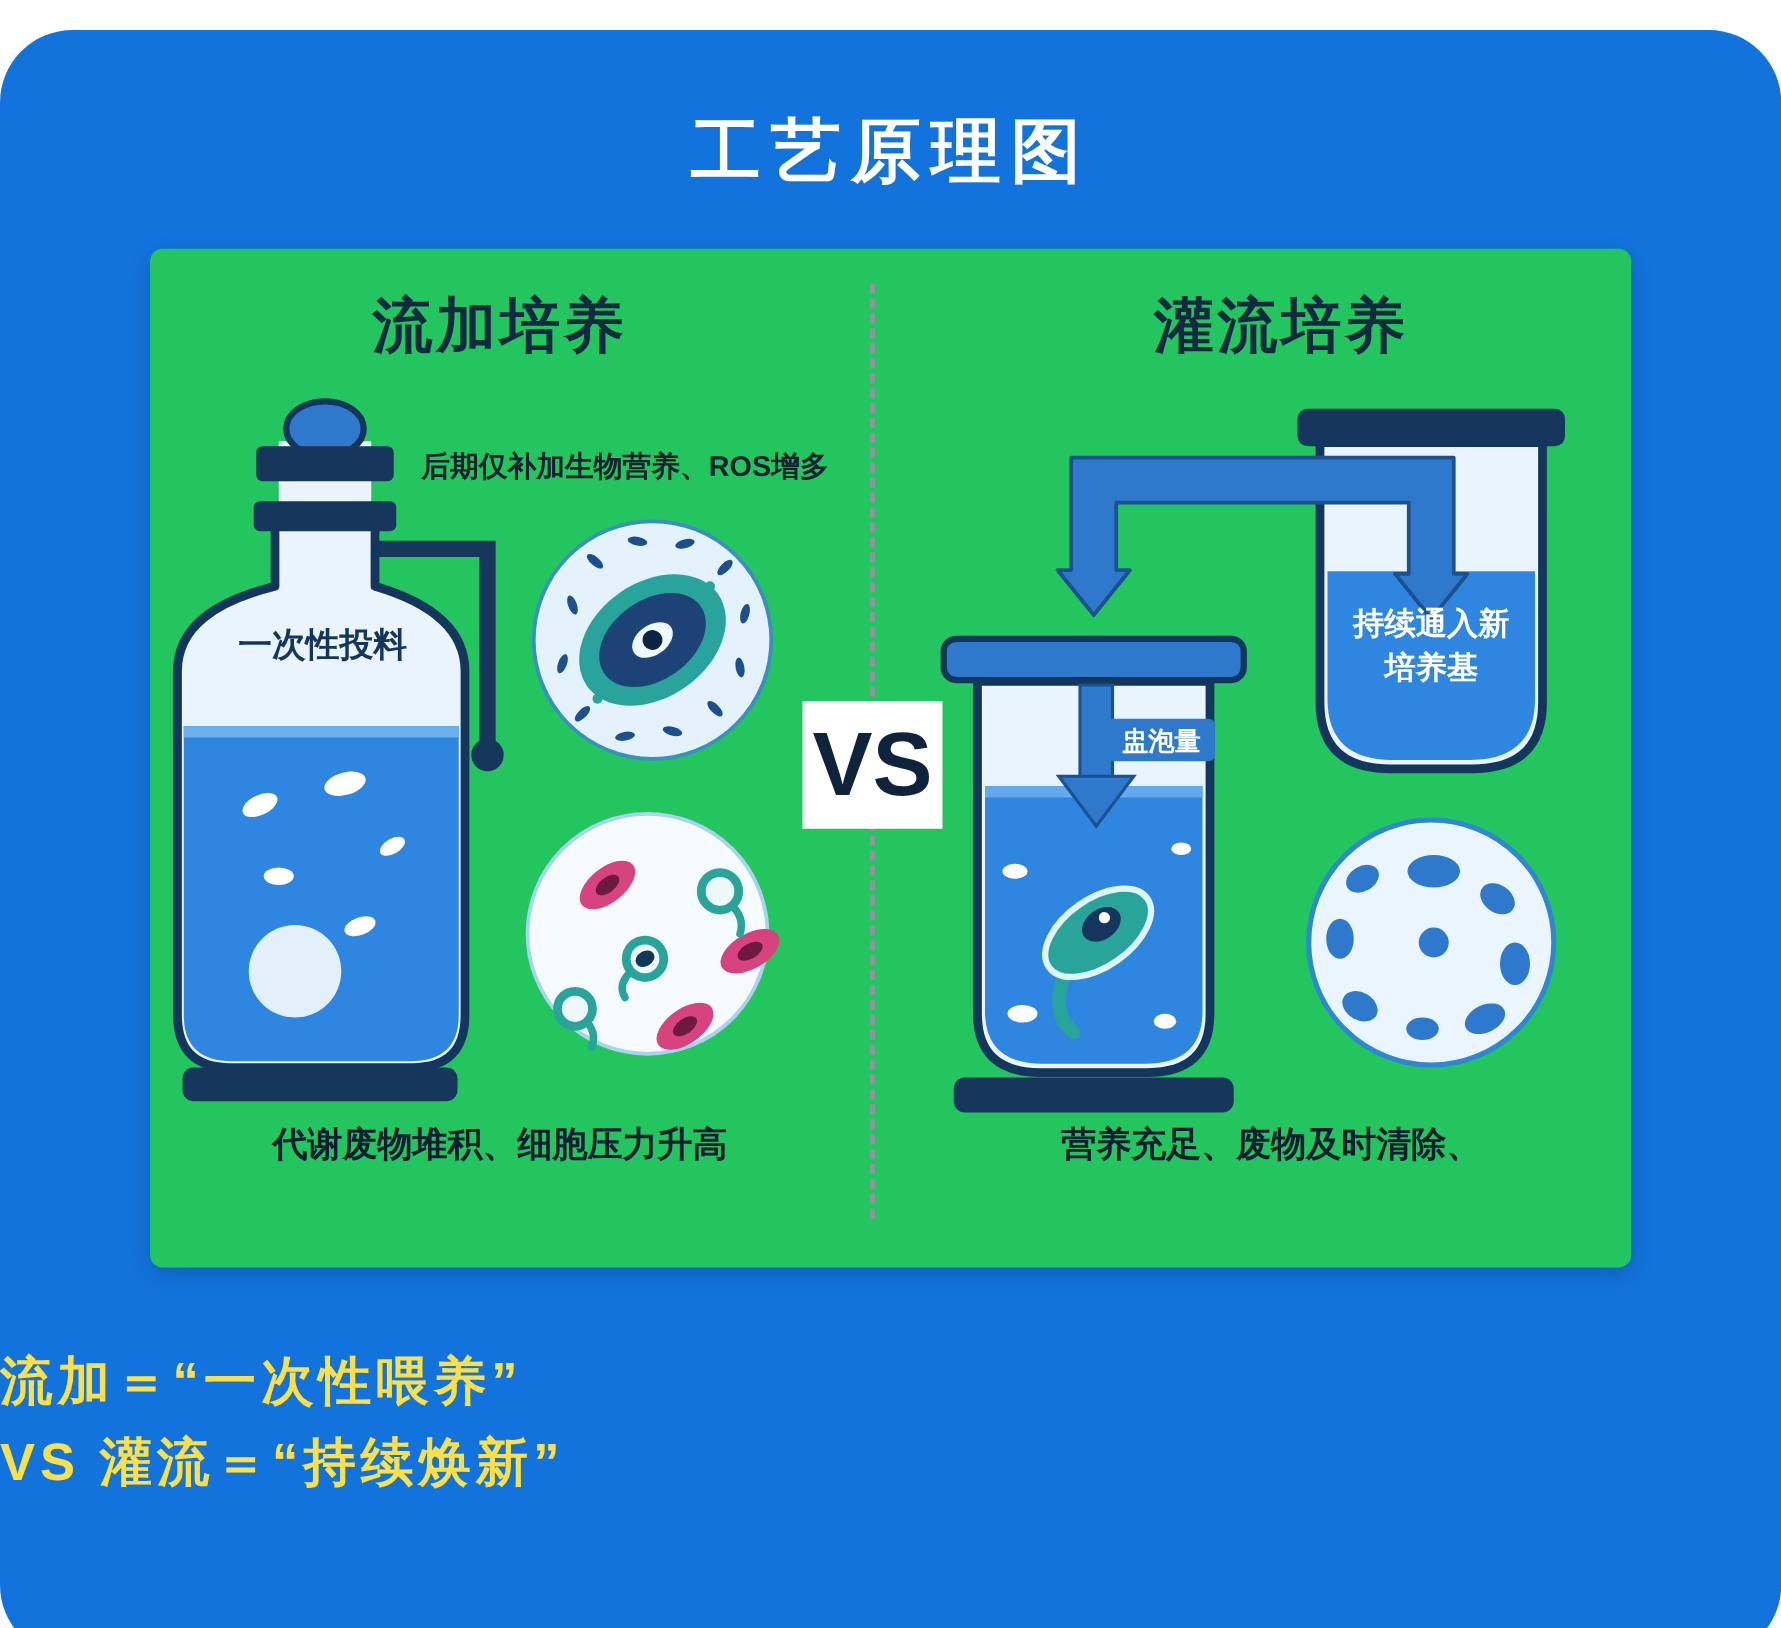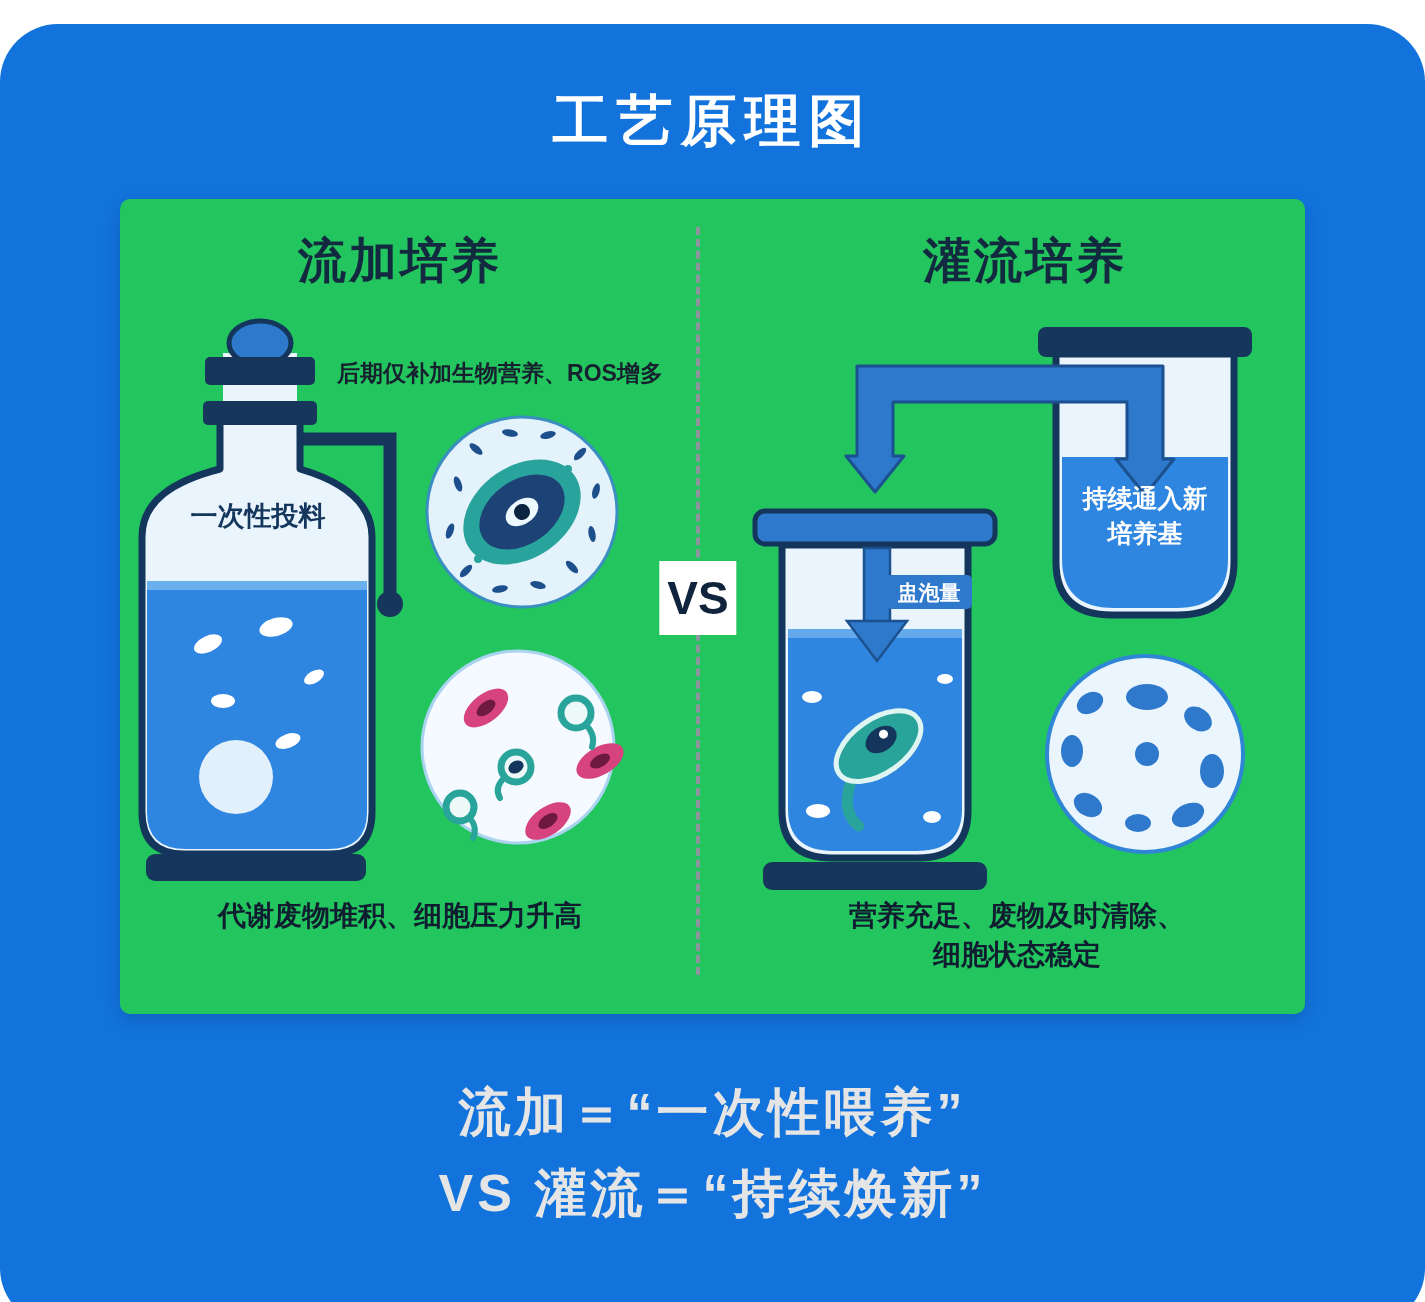--- a/index.html
+++ b/index.html
@@ -23,34 +23,34 @@
   }
   .heading.left{left:0;}
   .heading.right{right:0;}
   .divider{
     position:absolute;left:576px;top:28px;height:748px;width:0;
     border-left:4px dashed #8e949c;
   }
   .vs{
     position:absolute;left:578px;top:362px;transform:translateX(-50%);
     background:#ffffff;padding:10px 8px;
-    font-size:46px;font-weight:bold;color:#10233c;
+    font-size:72px;font-weight:bold;color:#10233c;
   }
   .illu{position:absolute;}
   .illu.left-illu{left:8px;top:110px;}
   .illu.right-illu{left:580px;top:100px;}
   .caption{
     position:absolute;top:697px;width:560px;text-align:center;
     font-size:28px;font-weight:bold;color:#101d30;line-height:1.4;
   }
   .caption.left-cap{left:0;}
   .caption.right-cap{right:8px;}
   .tagline{
-    position:absolute;top:1048px;left:0;width:100%;text-align:center;
-    color:#e5e5e5;font-size:52px;font-weight:bold;line-height:1.55;letter-spacing:4px;
+    position:absolute;top:1048px;left:0;width:100%;
+    color:#fde047;font-size:42px;font-weight:bold;line-height:1.55;letter-spacing:4px;
   }
   text{font-family:"Liberation Sans","DejaVu Sans",sans-serif;}
 </style>
 </head>
 <body>
 
 <div class="page">
 
   <div class="title">工艺原理图</div>
 
@@ -200,21 +200,20 @@
     </svg>
 
     <div class="vs">VS</div>
 
     <div class="caption left-cap">
       <div>代谢废物堆积、细胞压力升高</div>
     </div>
 
     <div class="caption right-cap">
       <div>营养充足、废物及时清除、</div>
-      <div>细胞状态稳定</div>
     </div>
 
   </div>
 
   <div class="tagline">
     <div>流加＝“一次性喂养”</div>
     <div>VS 灌流＝“持续焕新”</div>
   </div>
 
 </div>

